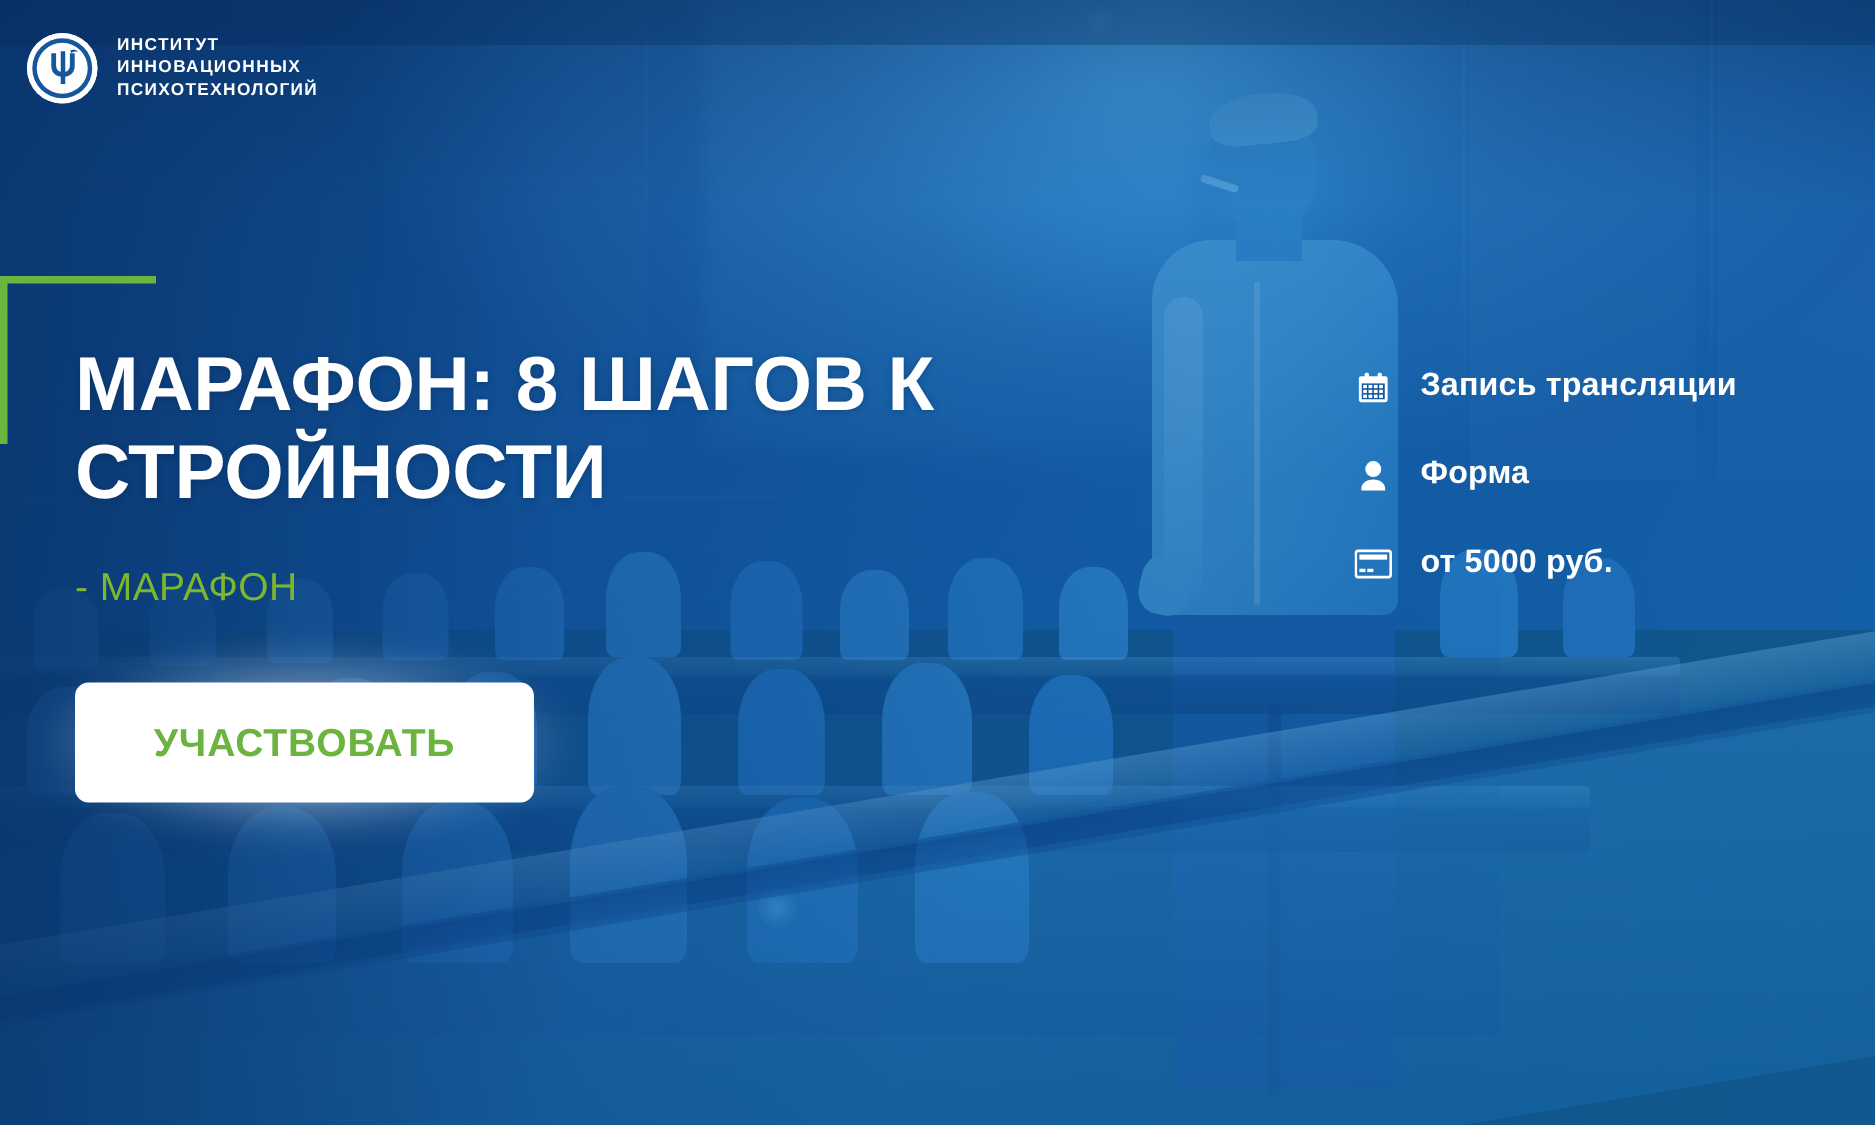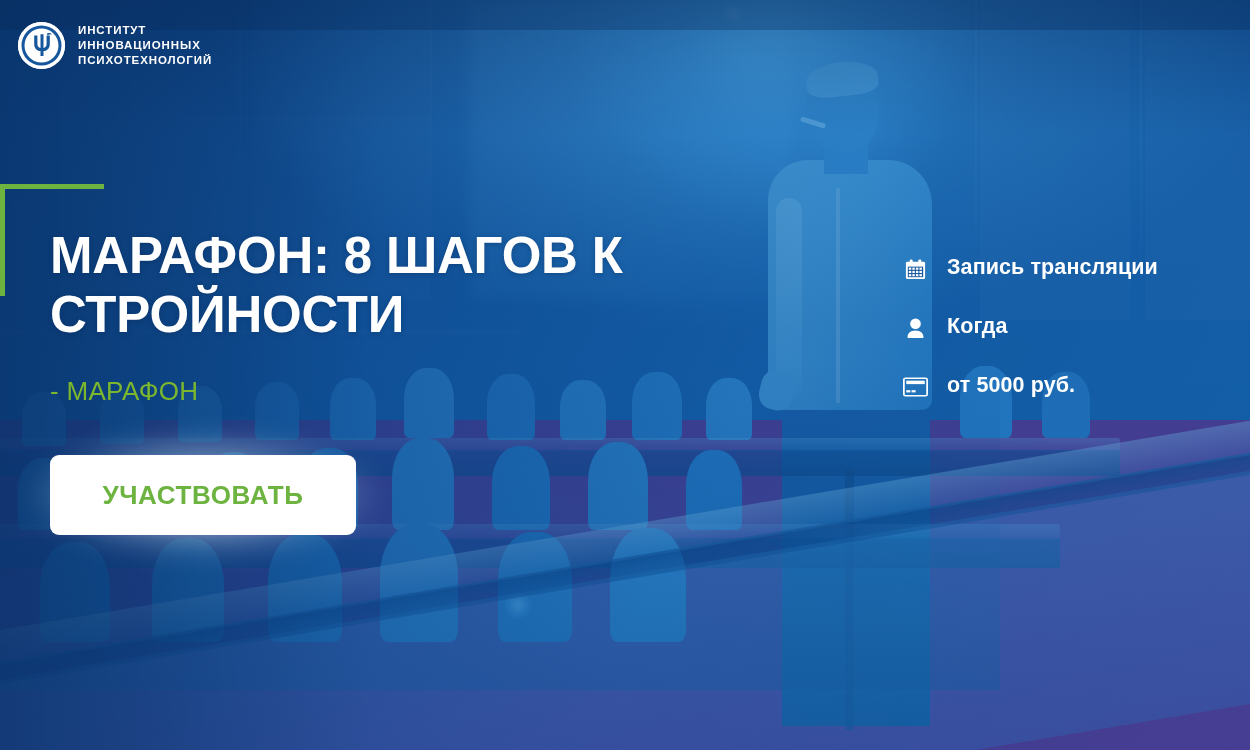--- a/index.html
+++ b/index.html
@@ -9,21 +9,21 @@
     font-family:"Liberation Sans", sans-serif;
     background:#0e4d8f;
     position:relative;
   }
 
   
   .hero {
     position:absolute; inset:0;
     width:1250px; height:750px;
     overflow:hidden;
-    background:#701a75;
+    background:#0c4a6e;
   }
 
   
   .bg-photo { position:absolute; inset:0; overflow:hidden; }
 
   
   .bg-wall {
     position:absolute; left:0; top:0; width:1250px; height:420px;
     background:
       linear-gradient(180deg,#17589c 0%,#16599f 40%,#125architecture 100%);
@@ -247,21 +247,21 @@
   .info-ico {
     position:absolute; left:0; top:3px; width:30px; height:26px;
     display:flex; align-items:center; justify-content:center;
   }
   .info-q {
     color:#ffffff; font-size:21.5px; font-weight:400; line-height:1.32;
     letter-spacing:.1px;
   }
   .info-a {
     color:#ffffff; font-size:21.5px; font-weight:700; line-height:1.36;
-    letter-spacing:.1px; margin-top:17px;
+    letter-spacing:.1px; margin-top:6px;
   }
 </style>
 </head>
 <body>
 
 <div class="hero">
 
   <div class="bg-photo">
     <div class="bg-wall"></div>
 
@@ -401,21 +401,21 @@
       <div class="info-a">Запись трансляции</div>
     </div>
 
     <div class="info-item">
       <span class="info-ico">
         <svg width="21" height="23" viewBox="0 0 22 24" aria-hidden="true">
           <circle cx="11" cy="7" r="5.6" fill="#ffffff"></circle>
           <path d="M11 14.2c-5 0-8.3 2.9-8.3 6.4V22h16.6v-1.4c0-3.5-3.3-6.4-8.3-6.4z" fill="#ffffff"></path>
         </svg>
       </span>
-      <div class="info-a">Когда</div>
+      <div class="info-a">Форма</div>
     </div>
 
     <div class="info-item">
       <span class="info-ico">
         <svg width="25" height="20" viewBox="0 0 26 20" aria-hidden="true">
           <rect x="0.9" y="0.9" width="24.2" height="18.2" rx="1.6" fill="none" stroke="#ffffff" stroke-width="1.8"></rect>
           <rect x="3.4" y="3.4" width="19.2" height="3.6" fill="#ffffff"></rect>
           <rect x="3.4" y="13.3" width="4.2" height="2.3" fill="#ffffff"></rect>
           <rect x="8.9" y="13.3" width="4.2" height="2.3" fill="#ffffff"></rect>
         </svg>

